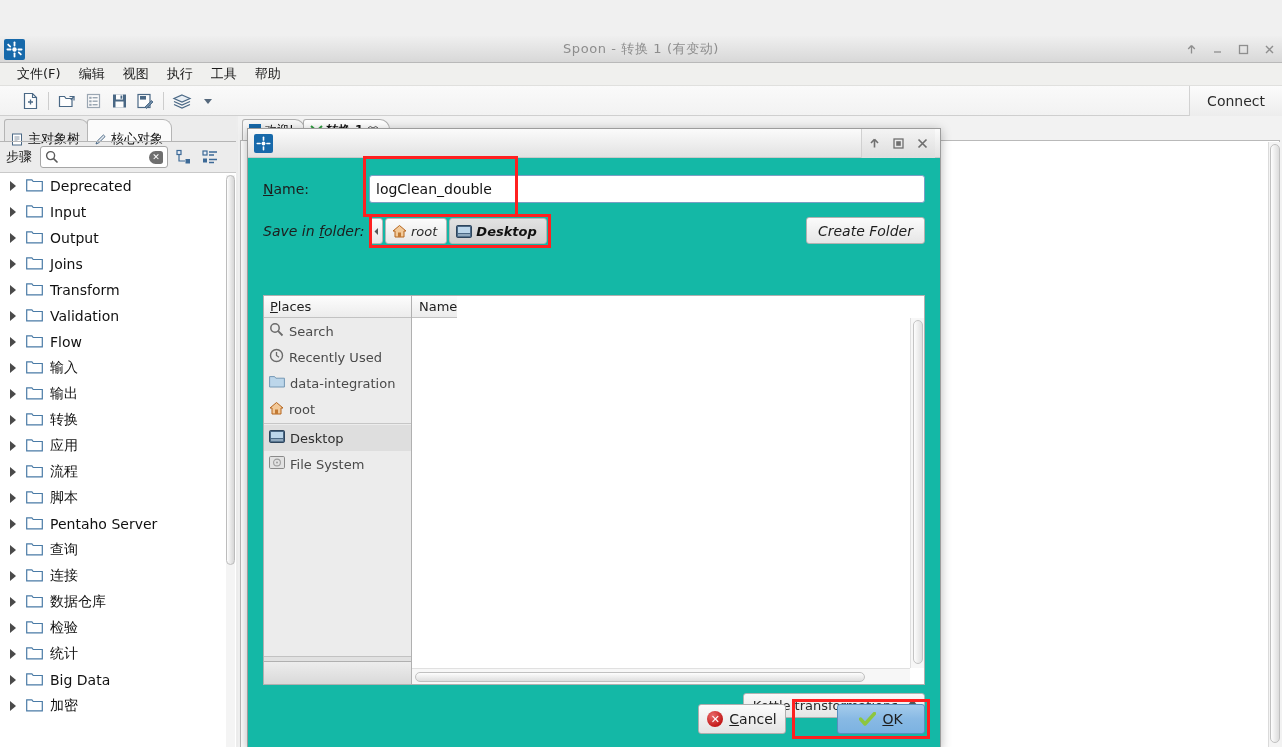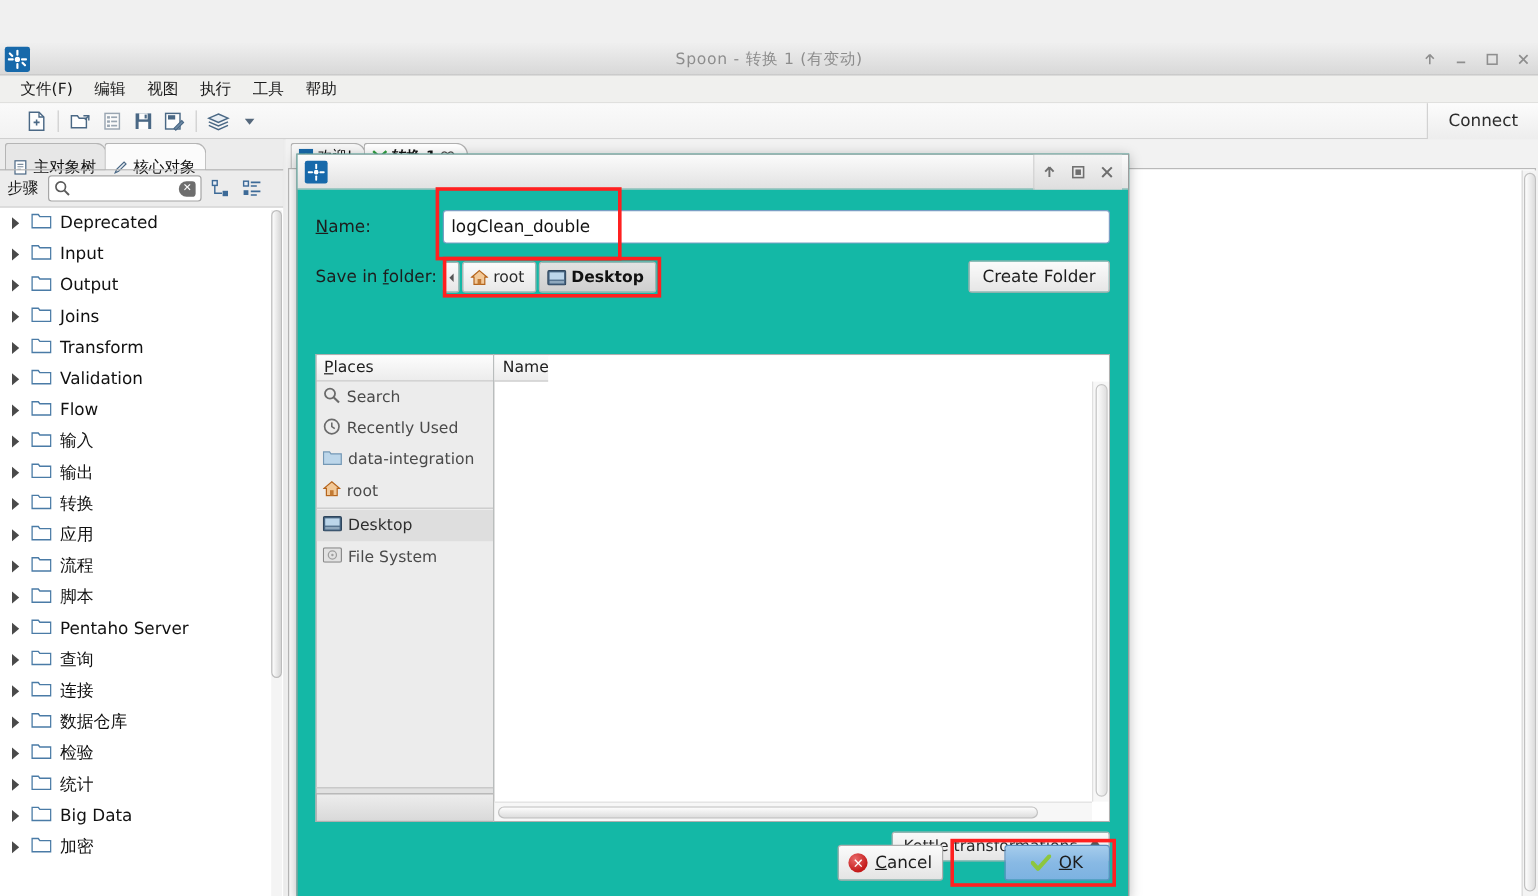--- a/index.html
+++ b/index.html
@@ -239,21 +239,21 @@
     border: 1px solid #7a9fc4; border-radius: 3px;
     background: #fff; font-size: 14px; padding: 0 6px;
     font-family: inherit; color: #111; outline: none;
   }
   .hl-box-name {
     position: absolute; left: -6px; top: -19px;
     width: 155px; height: 61px;
     border: 3px solid #ff2020; pointer-events: none;
   }
 
-  .row-folder { display: flex; align-items: center; height: 34px; margin-top: 10px; position: relative; }
+  .row-folder { display: flex; align-items: center; height: 34px; margin-top: 10px; position: relative; font-style: italic; }
   .row-folder .lab { width: 106px; font-size: 14px; color: #1d1d1d; }
   .crumbs { display: flex; align-items: center; gap: 2px; position: relative; }
   .crumb-arrow {
     width: 14px; height: 26px; display: flex; align-items: center; justify-content: center;
     background: linear-gradient(to bottom,#fbfbfb,#e6e6e6);
     border: 1px solid #b5b5b5; border-radius: 3px; cursor: default;
   }
   .crumb {
     height: 26px; display: flex; align-items: center; gap: 4px;
     padding: 0 9px 0 6px;

